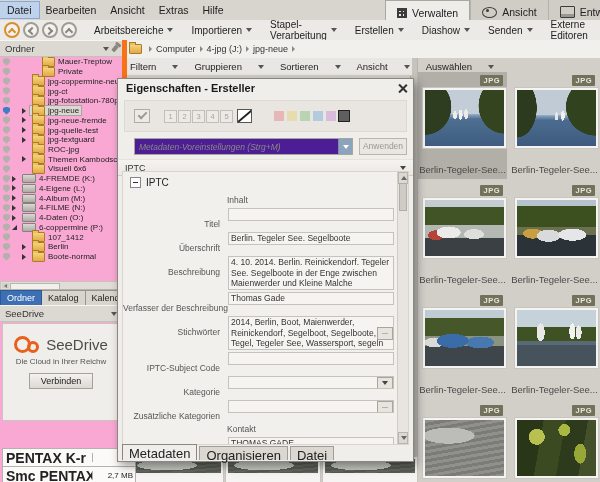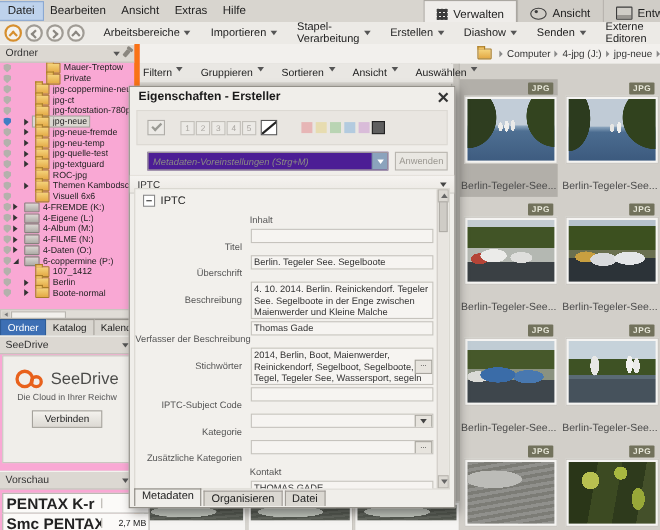--- a/index.html
+++ b/index.html
@@ -65,24 +65,24 @@
   .cloud::after{content:"";position:absolute;right:1px;bottom:0;width:6px;height:6px;border:3px solid #e8611c;border-radius:50%;}
   .sdtag{margin-top:4px;font-size:8px;color:#555;white-space:nowrap;}
   .sdbtn{display:inline-block;margin-top:7px;padding:2px 11px;font-size:9px;color:#222;background:linear-gradient(#f4f2ee,#dcd9d3);border:1px solid #a5a29c;}
   .vshead{top:388px;}
   .camtable{position:absolute;left:2px;right:-14px;top:408px;}
   .crow{display:flex;height:17px;background:#fbfaf8;border:1px solid #b5b2ac;align-items:center;}
   .crow+.crow{border-top:none;}
   .cl{flex:1;font-weight:bold;font-size:14px;padding:0 3px;white-space:nowrap;overflow:hidden;}
   .cr{width:38px;flex:none;border-left:1px solid #b5b2ac;font-size:8px;padding:0 2px;text-align:right;white-space:nowrap;overflow:hidden;}
   
-  #breadcrumb{position:absolute;left:122px;top:40px;right:0;height:18px;background:#f2f0ed;border-bottom:1px solid #d5d2cc;display:flex;align-items:center;gap:4px;padding-left:7px;font-size:9px;color:#333;justify-content:flex-end;}
+  #breadcrumb{position:absolute;left:122px;top:40px;right:0;height:18px;background:#f2f0ed;border-bottom:1px solid #d5d2cc;display:flex;align-items:center;gap:4px;padding-left:7px;font-size:9px;color:#333;}
   .bsep{width:0;height:0;border-left:3.5px solid #888;border-top:3px solid transparent;border-bottom:3px solid transparent;}
   #filterbar{position:absolute;left:122px;top:58px;width:290px;height:17px;background:#e9e7e3;border-bottom:1px solid #cfccc6;display:flex;align-items:center;}
-  .fmenu{display:flex;align-items:flex-start;gap:4px;padding:0 8px;font-size:9.5px;color:#222;}
+  .fmenu{display:flex;align-items:center;gap:16px;padding:0 8px;font-size:9.5px;color:#222;}
   
   #filelist{position:absolute;left:122px;top:58px;right:0;bottom:0;background:#d2cfc9;}
   .vstrip{position:absolute;left:288px;top:0;bottom:0;width:6px;background:#c6c3bd;border-left:1px solid #aaa7a1;border-right:1px solid #b8b5af;}
   .cell{position:absolute;width:89px;height:107px;}
   .cell.sel{background:#b2afa9;}
   .badge{position:absolute;top:3px;right:4px;background:#72725c;color:#e8e8da;font-size:7.5px;font-weight:bold;letter-spacing:.5px;padding:1px 3px;border-radius:1px;}
   .matte{position:absolute;left:4px;top:15px;width:79px;height:56px;background:#f5f4f2;border:1px solid #c8c5bf;padding:2px;}
   .photo{width:100%;height:100%;}
   .cap{position:absolute;left:0;right:0;bottom:4px;text-align:center;font-size:9.5px;color:#4a4a4a;white-space:nowrap;overflow:hidden;}
   .sliver{position:absolute;width:90px;height:26px;background:#f5f4f2;border:1px solid #c8c5bf;padding:2px;}
@@ -133,21 +133,21 @@
   .fbtn{position:absolute;right:0;top:0;width:14px;height:11px;border:1px solid #a8a59e;background:#e7e4de;font-size:7px;line-height:8px;text-align:center;color:#222;}
   .fbtn.mid{top:10px;}
   .fbtn.caret::after{content:"";display:inline-block;border-left:3px solid transparent;border-right:3px solid transparent;border-top:4px solid #444;margin-top:3px;}
   .vsb{position:absolute;right:0;top:0;bottom:0;width:10px;background:#e8e5e0;border-left:1px solid #d0cdc7;}
   .vsb .up,.vsb .dn{position:absolute;left:0;right:0;height:10px;background:#dcd9d3;border:1px solid #b8b5af;}
   .vsb .up{top:0;} .vsb .dn{bottom:0;}
   .vsb .up::after{content:"";position:absolute;left:1.5px;top:3px;border-bottom:4px solid #666;border-left:3px solid transparent;border-right:3px solid transparent;}
   .vsb .dn::after{content:"";position:absolute;left:1.5px;top:3px;border-top:4px solid #666;border-left:3px solid transparent;border-right:3px solid transparent;}
   .vsb .th{position:absolute;left:1px;right:1px;top:11px;height:26px;background:#cfccc6;border:1px solid #b0ada7;}
   .dtabs{position:absolute;left:4px;bottom:1px;height:15px;display:flex;align-items:flex-end;}
-  .dtab{font-size:10px;padding:1px 6px;background:#dbd8d2;border:1px solid #a09c96;border-bottom:none;height:11px;margin-right:2px;white-space:nowrap;text-align:right;}
+  .dtab{font-size:13px;padding:1px 6px;background:#dbd8d2;border:1px solid #a09c96;border-bottom:none;height:11px;margin-right:2px;white-space:nowrap;text-align:right;}
   .dtab.on{background:#f0eeea;height:13px;border-color:#8a8780;}
 </style>
 </head>
 <body>
 
 <div id="app">
 
   <div id="menubar">
     <span class="mitem on">Datei</span>
     <span class="mitem">Bearbeiten</span>
@@ -386,29 +386,20 @@
             <span class="fico"></span>
             <span class="tlab">jpg-neue-fremde</span>
           </span>
         </div>
       <div class="trow lvl2">
           <span class="shield"></span>
           <span class="ind"></span>
           <span class="arr c"></span>
           <span class="tbody">
             <span class="fico"></span>
-            <span class="tlab">jpg-neu-temp</span>
-          </span>
-        </div>
-      <div class="trow lvl2">
-          <span class="shield"></span>
-          <span class="ind"></span>
-          <span class="arr c"></span>
-          <span class="tbody">
-            <span class="fico"></span>
             <span class="tlab">jpg-quelle-test</span>
           </span>
         </div>
       <div class="trow lvl2">
           <span class="shield"></span>
           <span class="ind"></span>
           <span class="arr c"></span>
           <span class="tbody">
             <span class="fico"></span>
             <span class="tlab">jpg-textguard</span>
@@ -538,26 +529,20 @@
           <span class="car"></span>
         </span>
     </div>
     <div class="sdbox">
       <div class="sdlogo">
         <span class="cloud"></span>
         <span>SeeDrive</span>
       </div>
       <div class="sdtag">Die Cloud in Ihrer Reichw</div>
       <span class="sdbtn">Verbinden</span>
-    </div>
-    <div class="phead vshead">
-      <span>Vorschau</span>
-      <span class="sp">
-          <span class="car"></span>
-        </span>
     </div>
     <div class="camtable">
       <div class="crow">
         <span class="cl">PENTAX K-r</span>
         <span class="cr">368</span>
       </div>
       <div class="crow">
         <span class="cl">Smc PENTAX-FA 28-105...</span>
         <span class="cr">2,7 MB</span>
       </div>

